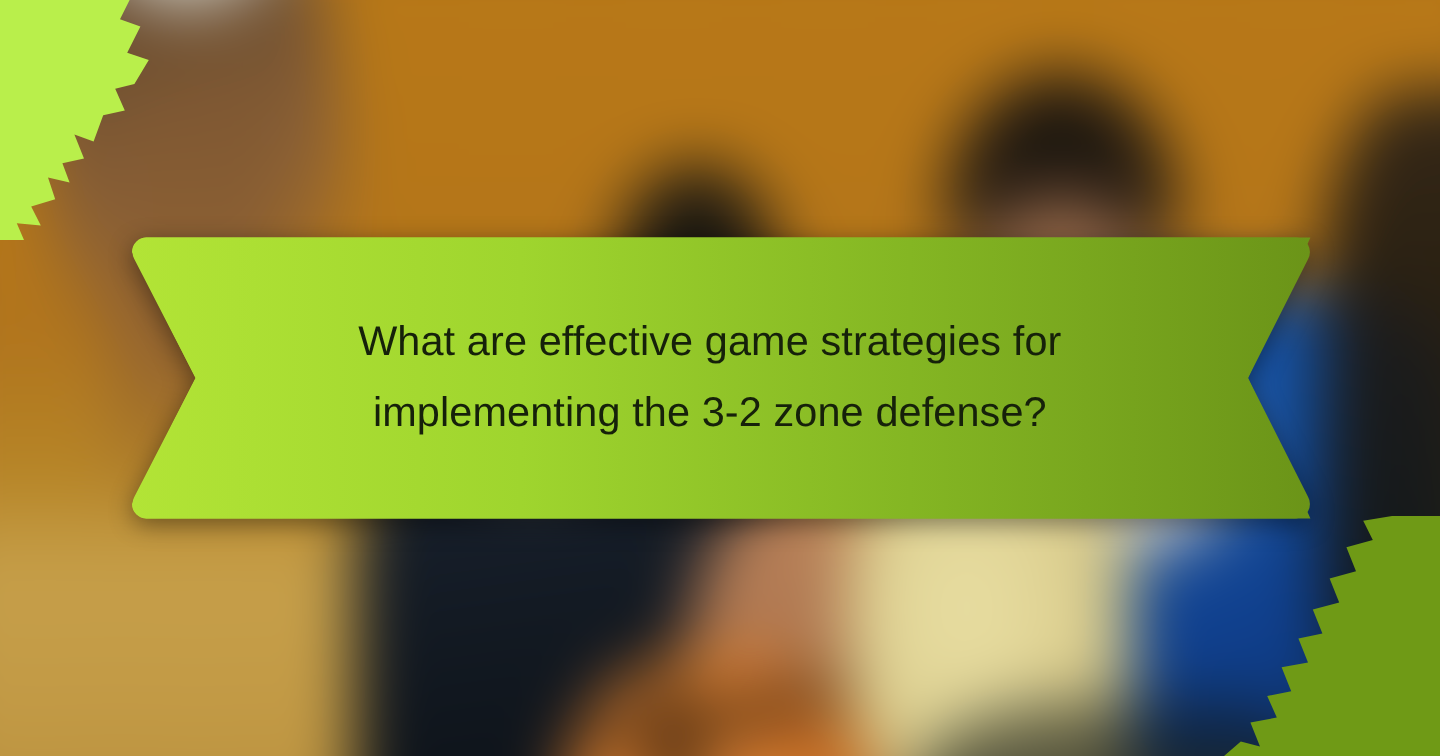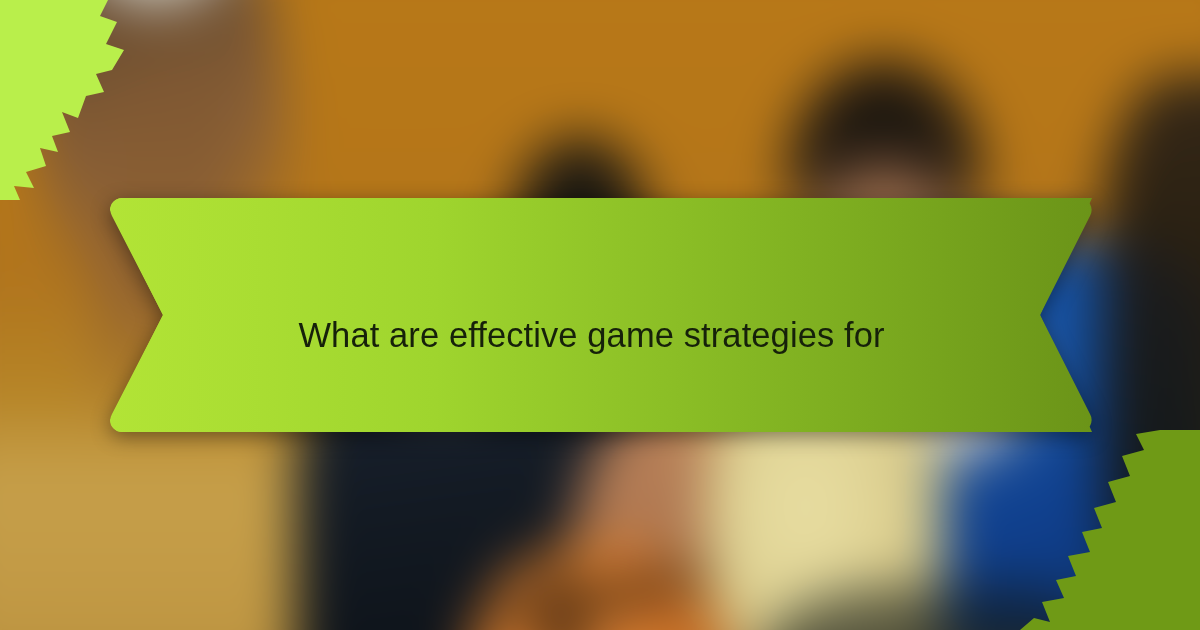--- a/index.html
+++ b/index.html
@@ -220,21 +220,20 @@
     position: absolute;
     left: 163px;
     top: 198px;
     width: 877px;
     height: 234px;
     display: flex;
     flex-direction: column;
     align-items: center;
     justify-content: center;
     padding: 0 30px 0 10px;
-    margin-top: 20px;
   }
   .banner-text .line {
     color: #16210a;
     font-size: 34.5px;
     line-height: 1.70;
     letter-spacing: 0.1px;
     text-align: center;
     white-space: nowrap;
   }
 </style>
@@ -289,15 +288,16 @@
         </linearGradient>
       </defs>
       <path d="M12,0 H982 L982,0 L930,117 L982,234 H12 A12,12 0 0 1 0,222 L53,117 L0,12 A12,12 0 0 1 12,0 Z" fill="url(#bannerGrad)"></path>
       <path d="M12,0 H970 A12,12 0 0 1 980,18 L930,117 L980,216 A12,12 0 0 1 970,234 H12
                A12,12 0 0 1 2,216 L53,117 L2,18 A12,12 0 0 1 12,0 Z" fill="url(#bannerGrad)"></path>
     </svg>
   </div>
 
   <div class="banner-text">
     <div class="line">What are effective game strategies for</div>
+    <div class="line">implementing the 3-2 zone defense?</div>
   </div>
 
 </div>
 
 </body></html>

